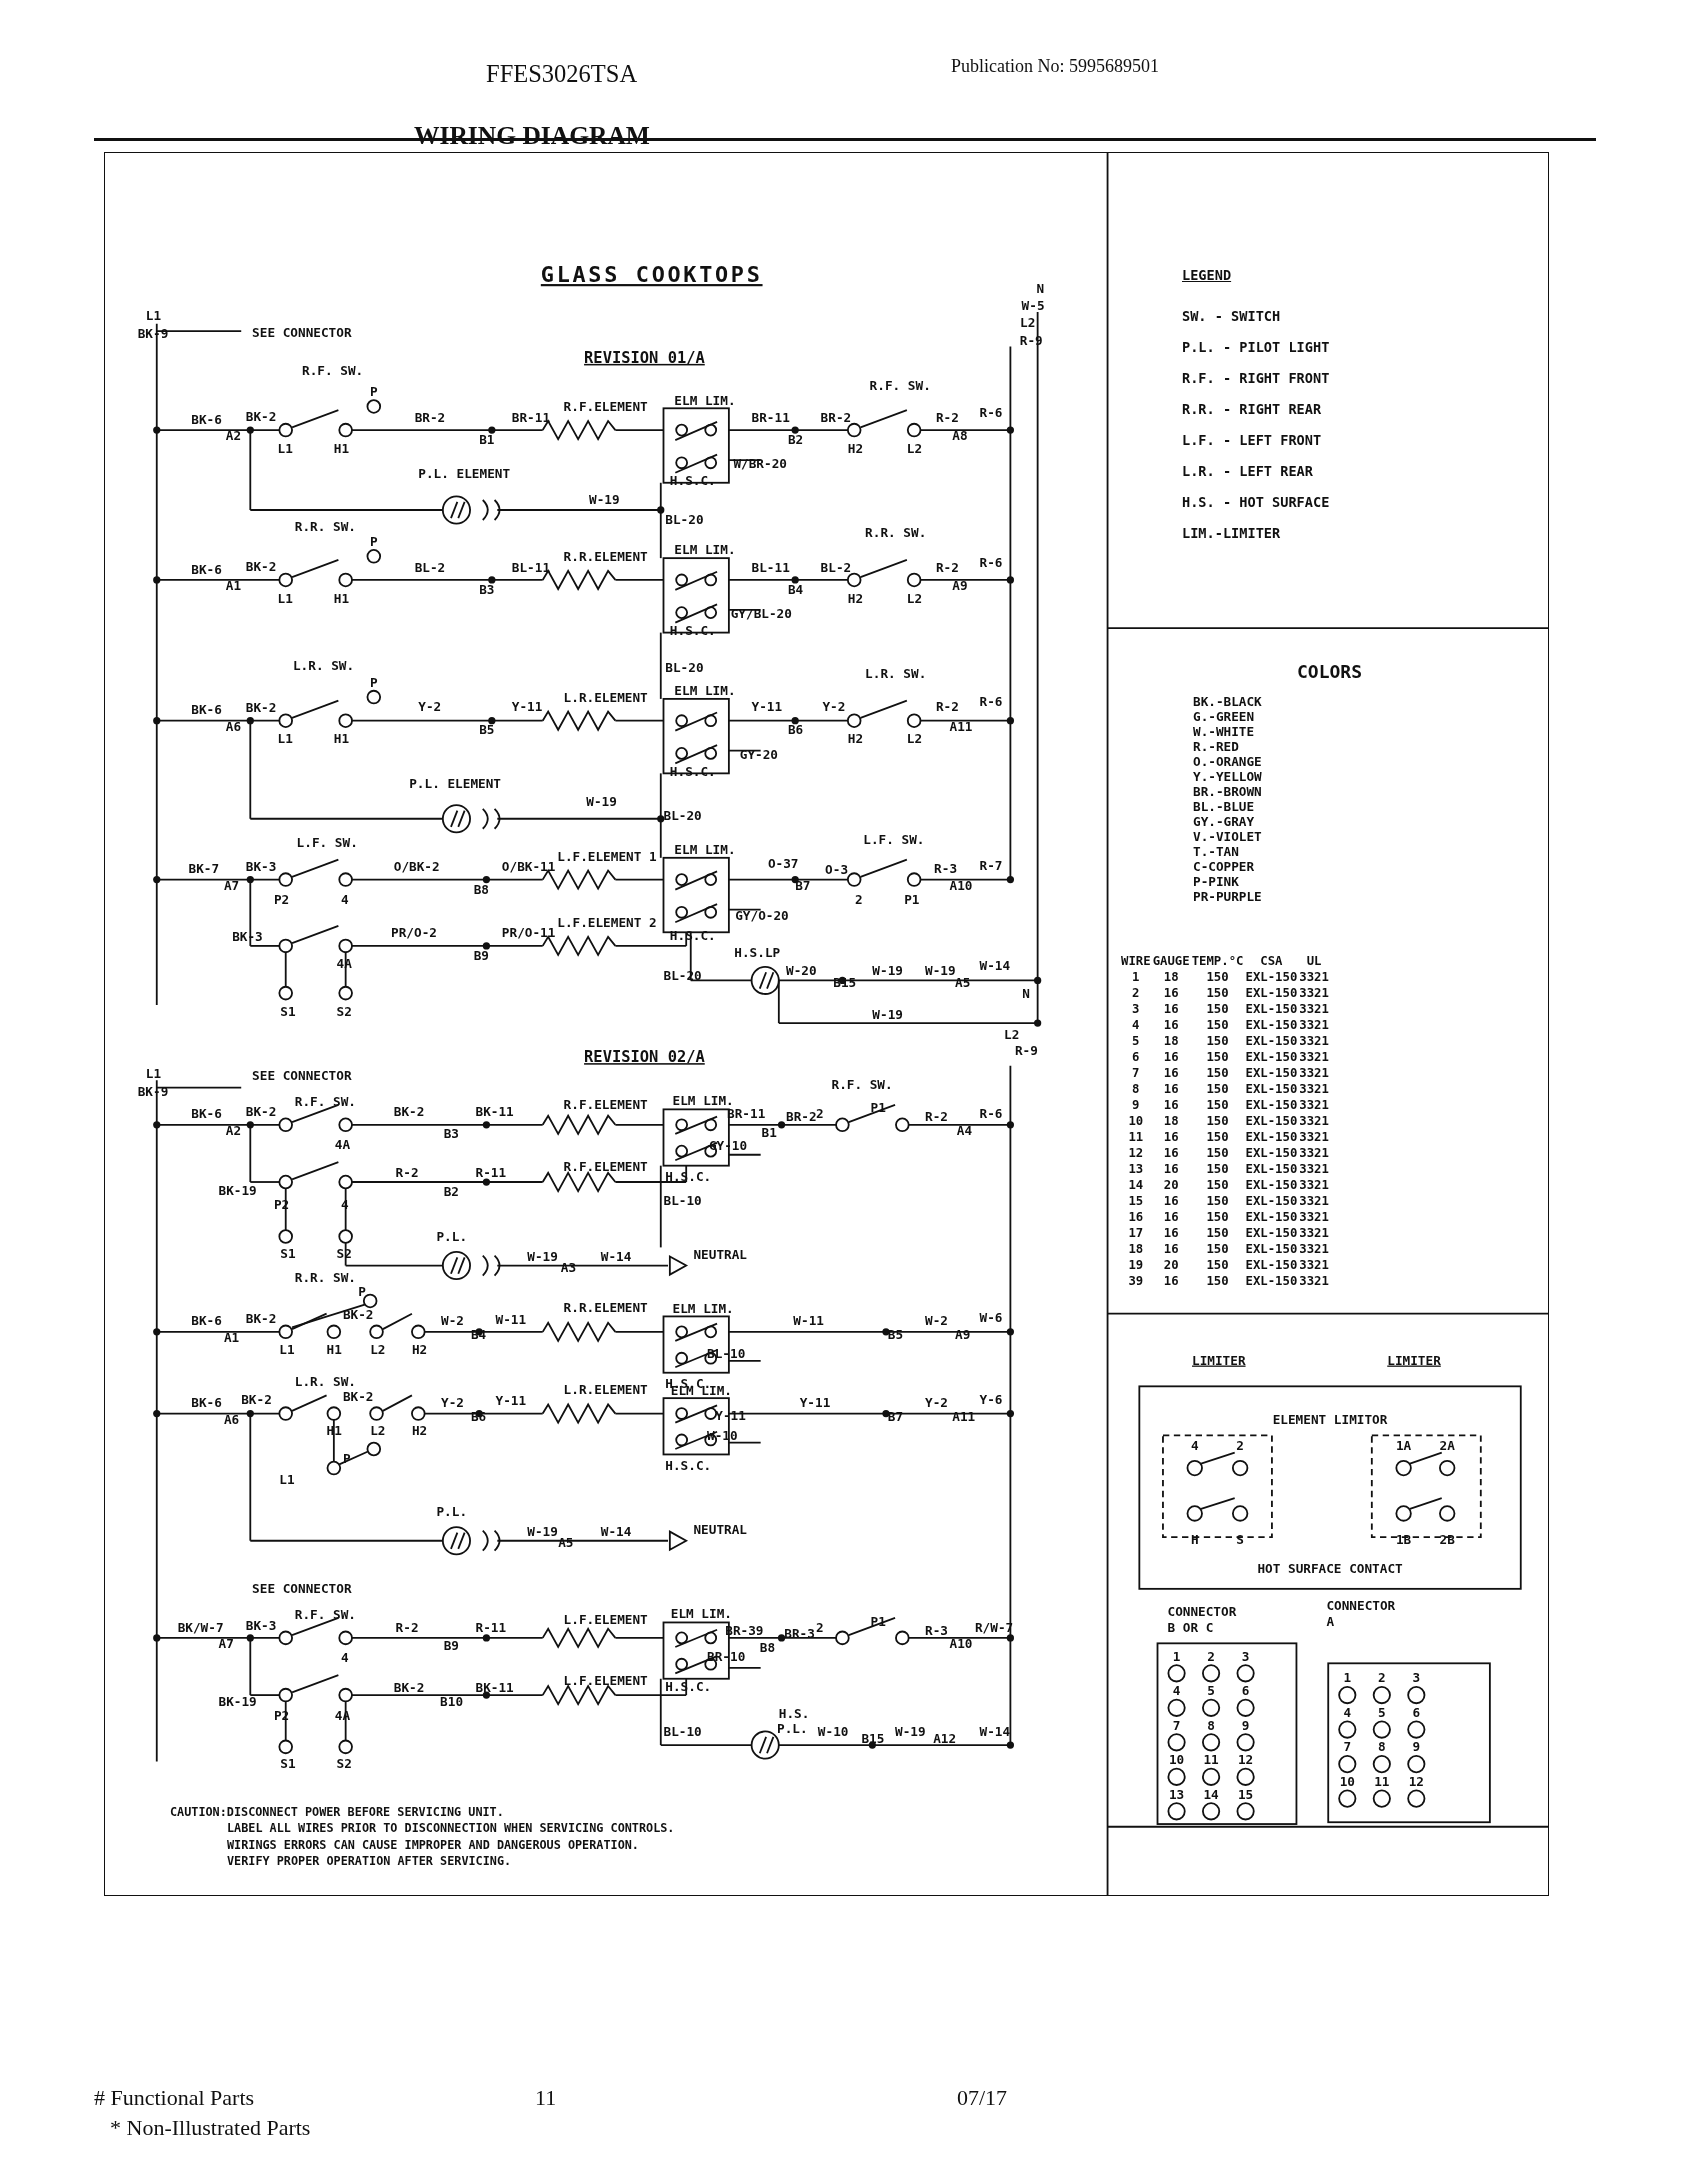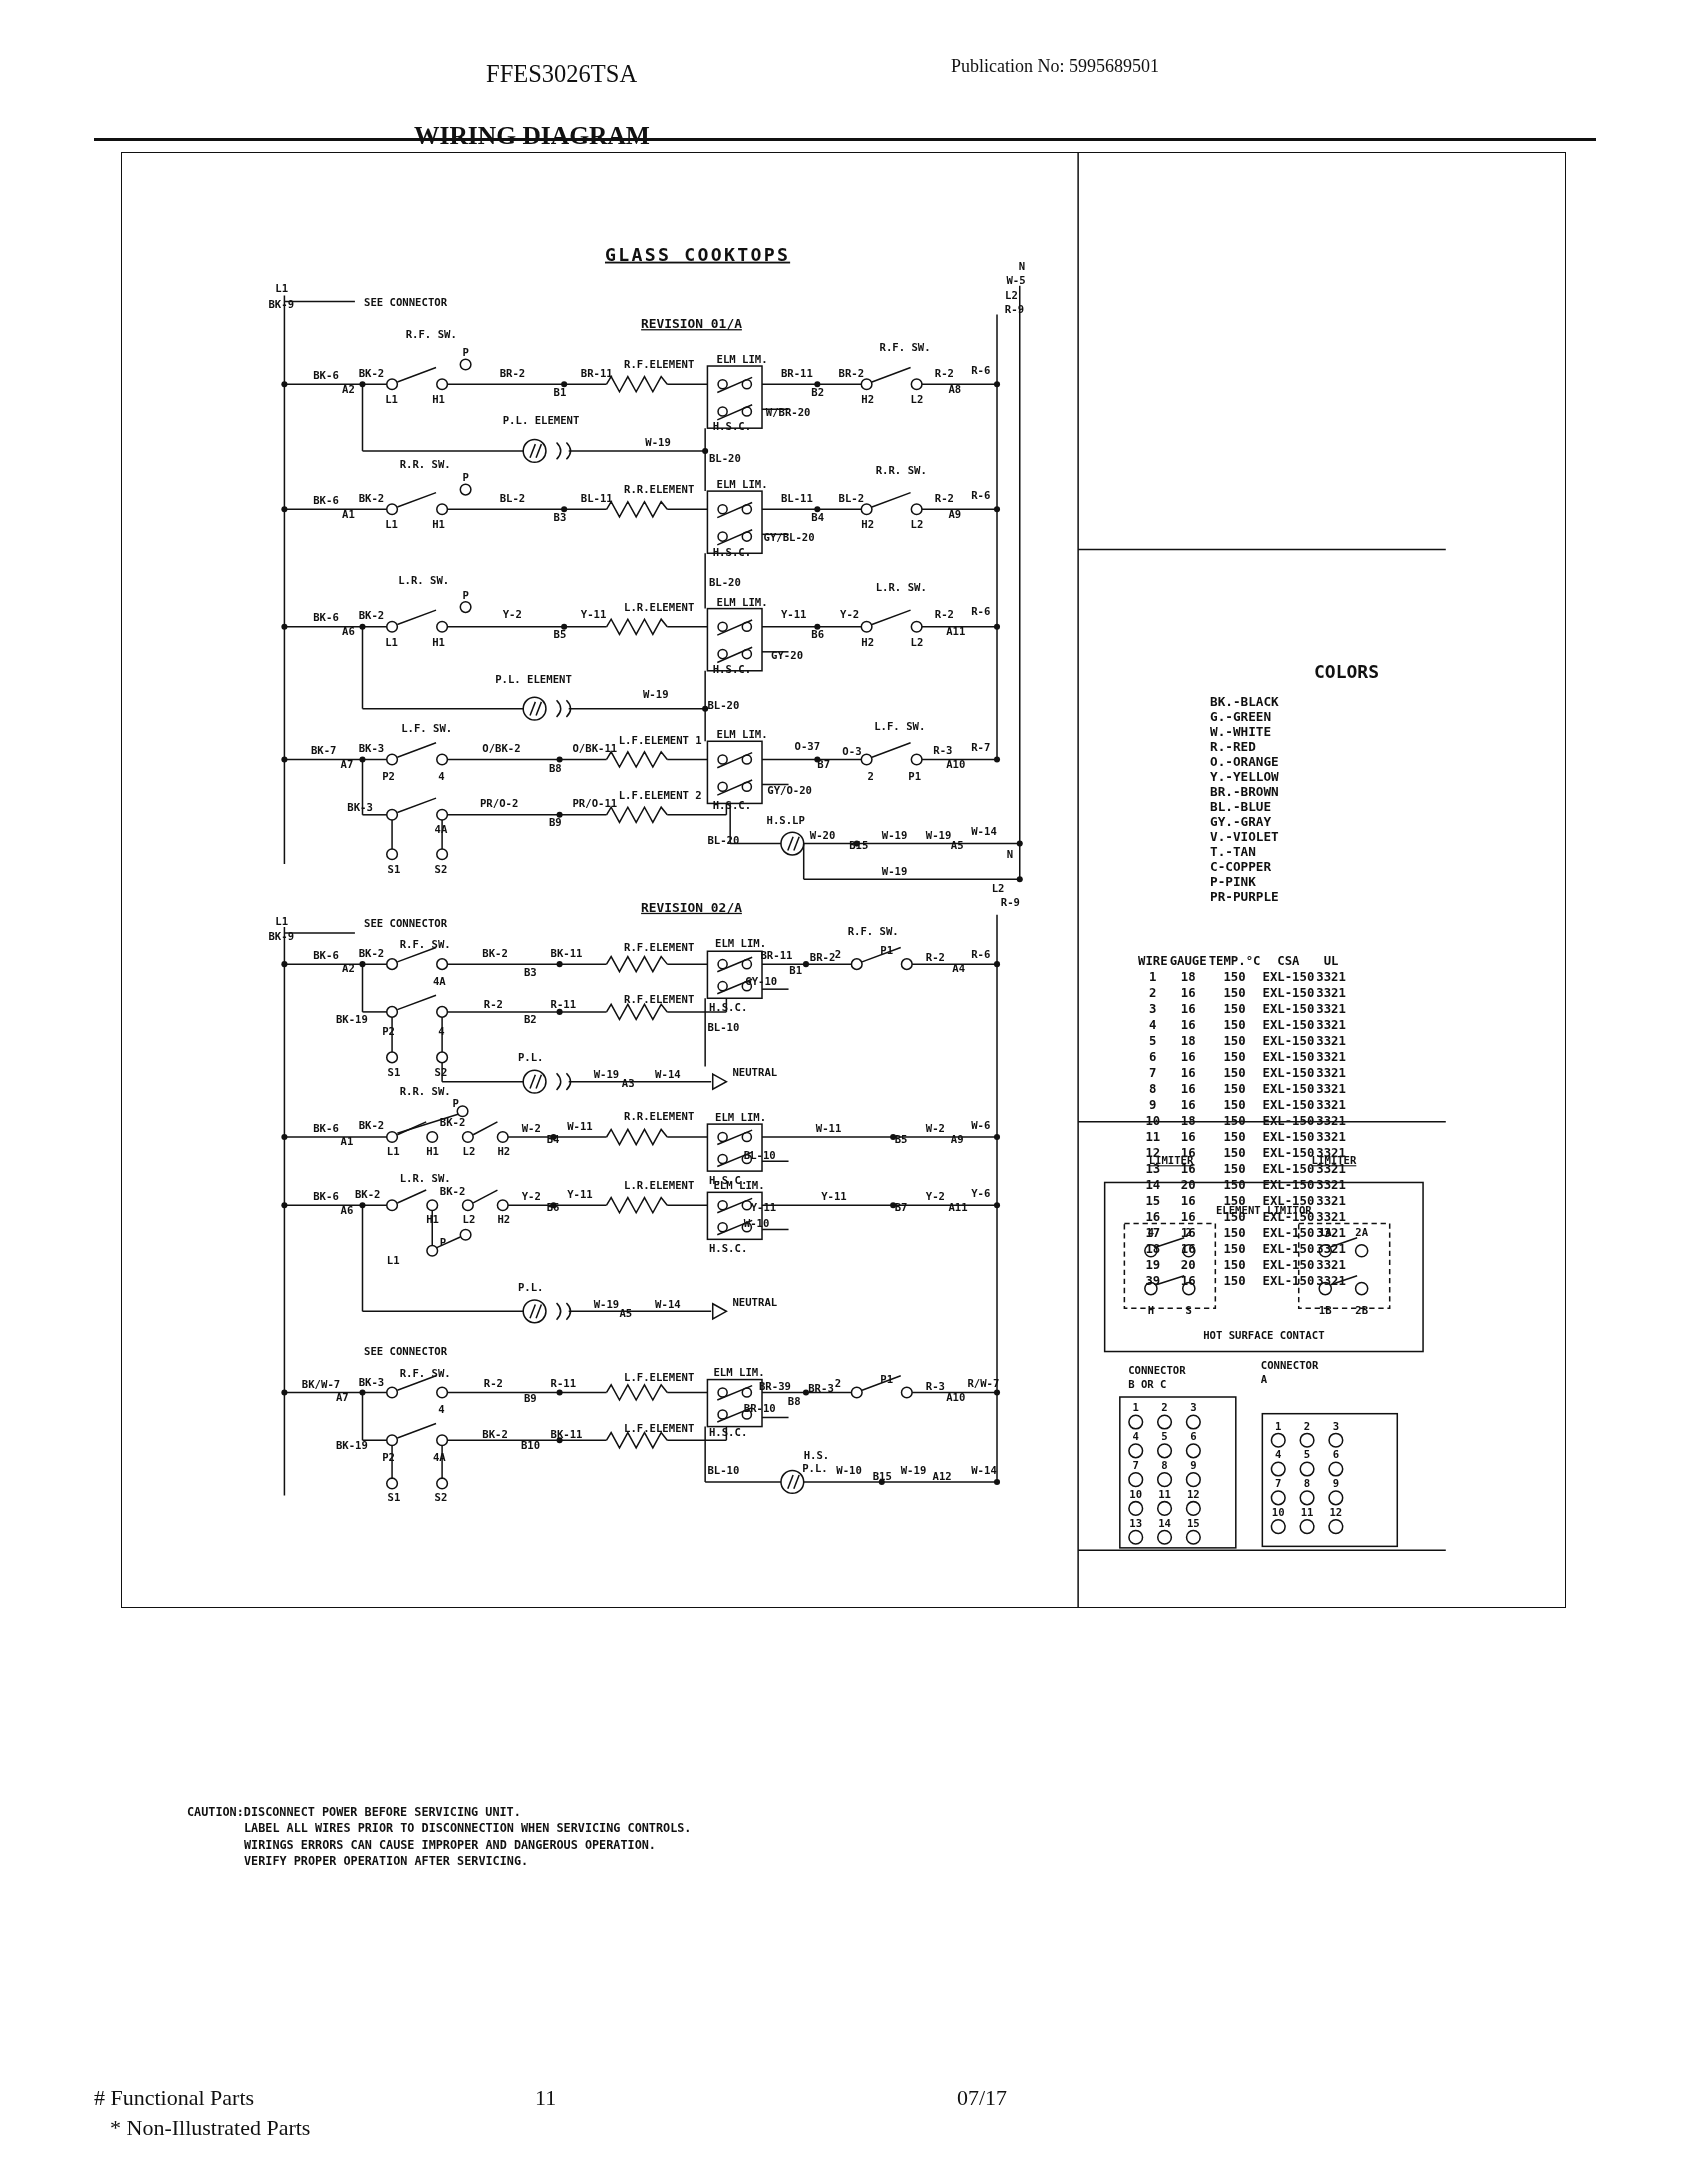--- a/index.html
+++ b/index.html
@@ -4,21 +4,21 @@
 <style>
 *{margin:0;padding:0;box-sizing:border-box}
 html,body{background:#fff}
 body{width:1686px;height:2182px;position:relative;font-family:"DejaVu Sans Mono",monospace;color:#111}
 .abs{position:absolute}
 .sans{font-family:Liberation Serif, serif}
 .hdr-model{left:486px;top:60px;font-size:24.5px}
 .hdr-pub{left:951px;top:56px;font-size:18px}
 .doc-title{left:414px;top:121px;width:273px;text-align:left;font-size:25.5px;font-weight:bold}
 .rule{left:94px;top:138px;width:1502px;height:2.7px;background:#111}
-.main-box{left:121px;top:152px;width:1445px;height:1456px;border:1.8px solid #111}
+.main-box{left:104px;top:152px;width:1445px;height:1744px;border:1.8px solid #111}
 #schematic{position:absolute;left:0;top:0;width:100%;height:100%}
 #schematic text{font:bold 14px "DejaVu Sans Mono",monospace;fill:#111;stroke:none}
 #schematic text.title{font-size:24px;letter-spacing:3px}
 #schematic text.rev{font-size:17px}
 #schematic text.und{text-decoration:underline}
 #schematic line,#schematic rect,#schematic circle,#schematic polyline,#schematic path,#schematic polygon{stroke:#111;stroke-width:2;fill:none}
 #schematic .dot{fill:#111 !important;stroke:none !important}
 #schematic .dash{stroke-dasharray:7 5}
 .legend{left:1198px;top:265px;font-weight:bold;font-size:13.6px}
 .legend .t{text-decoration:underline;margin-bottom:18px}
@@ -664,20 +664,33 @@
       <text x="1444" y="1760" text-anchor="middle">9</text>
       <circle cx="1444" cy="1774" r="9"></circle>
       <text x="1368" y="1798" text-anchor="middle">10</text>
       <circle cx="1368" cy="1812" r="9"></circle>
       <text x="1406" y="1798" text-anchor="middle">11</text>
       <circle cx="1406" cy="1812" r="9"></circle>
       <text x="1444" y="1798" text-anchor="middle">12</text>
       <circle cx="1444" cy="1812" r="9"></circle>
     </svg>
 
+  <div class="abs legend" style="position:absolute;left:1077px;top:114px;">
+    <div class="t">LEGEND</div>
+    <ul id="legend-list">
+        <li>SW.  - SWITCH</li>
+        <li>P.L. - PILOT LIGHT</li>
+        <li>R.F. - RIGHT FRONT</li>
+        <li>R.R. - RIGHT REAR</li>
+        <li>L.F. - LEFT FRONT</li>
+        <li>L.R. - LEFT REAR</li>
+        <li>H.S. - HOT SURFACE</li>
+        <li>LIM.-LIMITER</li>
+      </ul>
+  </div>
 
   <div class="abs" style="left:1004px;top:508px;width:441px;text-align:center;font-size:18px;font-weight:bold;">COLORS</div>
   <div class="abs" style="left:1088px;top:541px;font-weight:bold;font-size:12.7px;">
     <ul id="colors-list" style="list-style:none;line-height:15px;">
         <li>BK.-BLACK</li>
         <li>G.-GREEN</li>
         <li>W.-WHITE</li>
         <li>R.-RED</li>
         <li>O.-ORANGE</li>
         <li>Y.-YELLOW</li>

